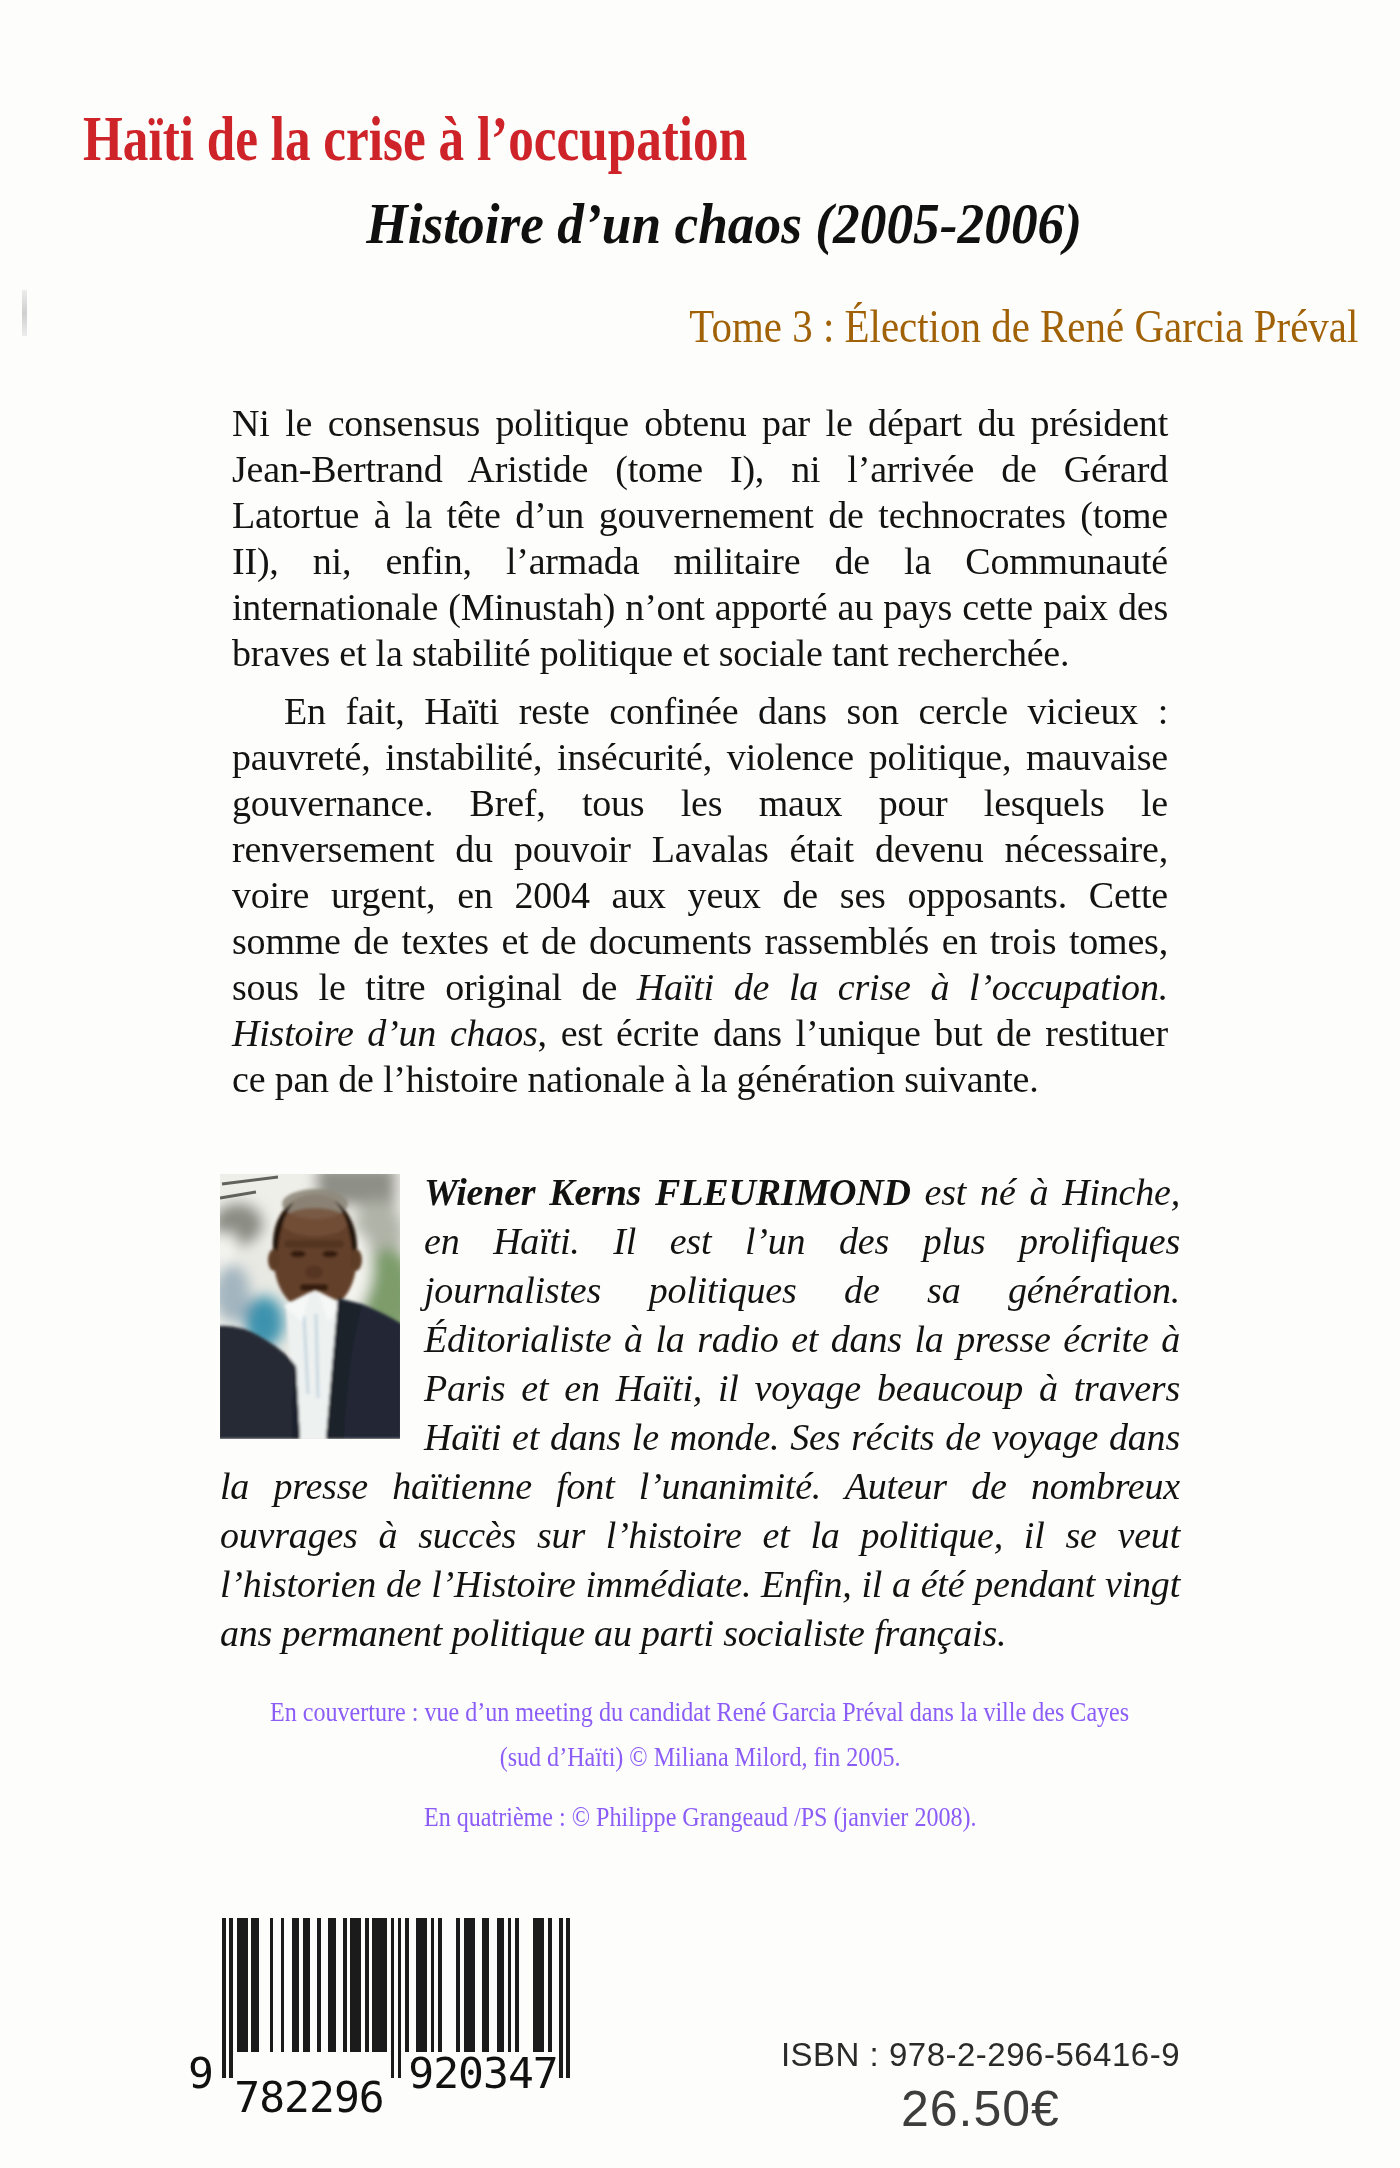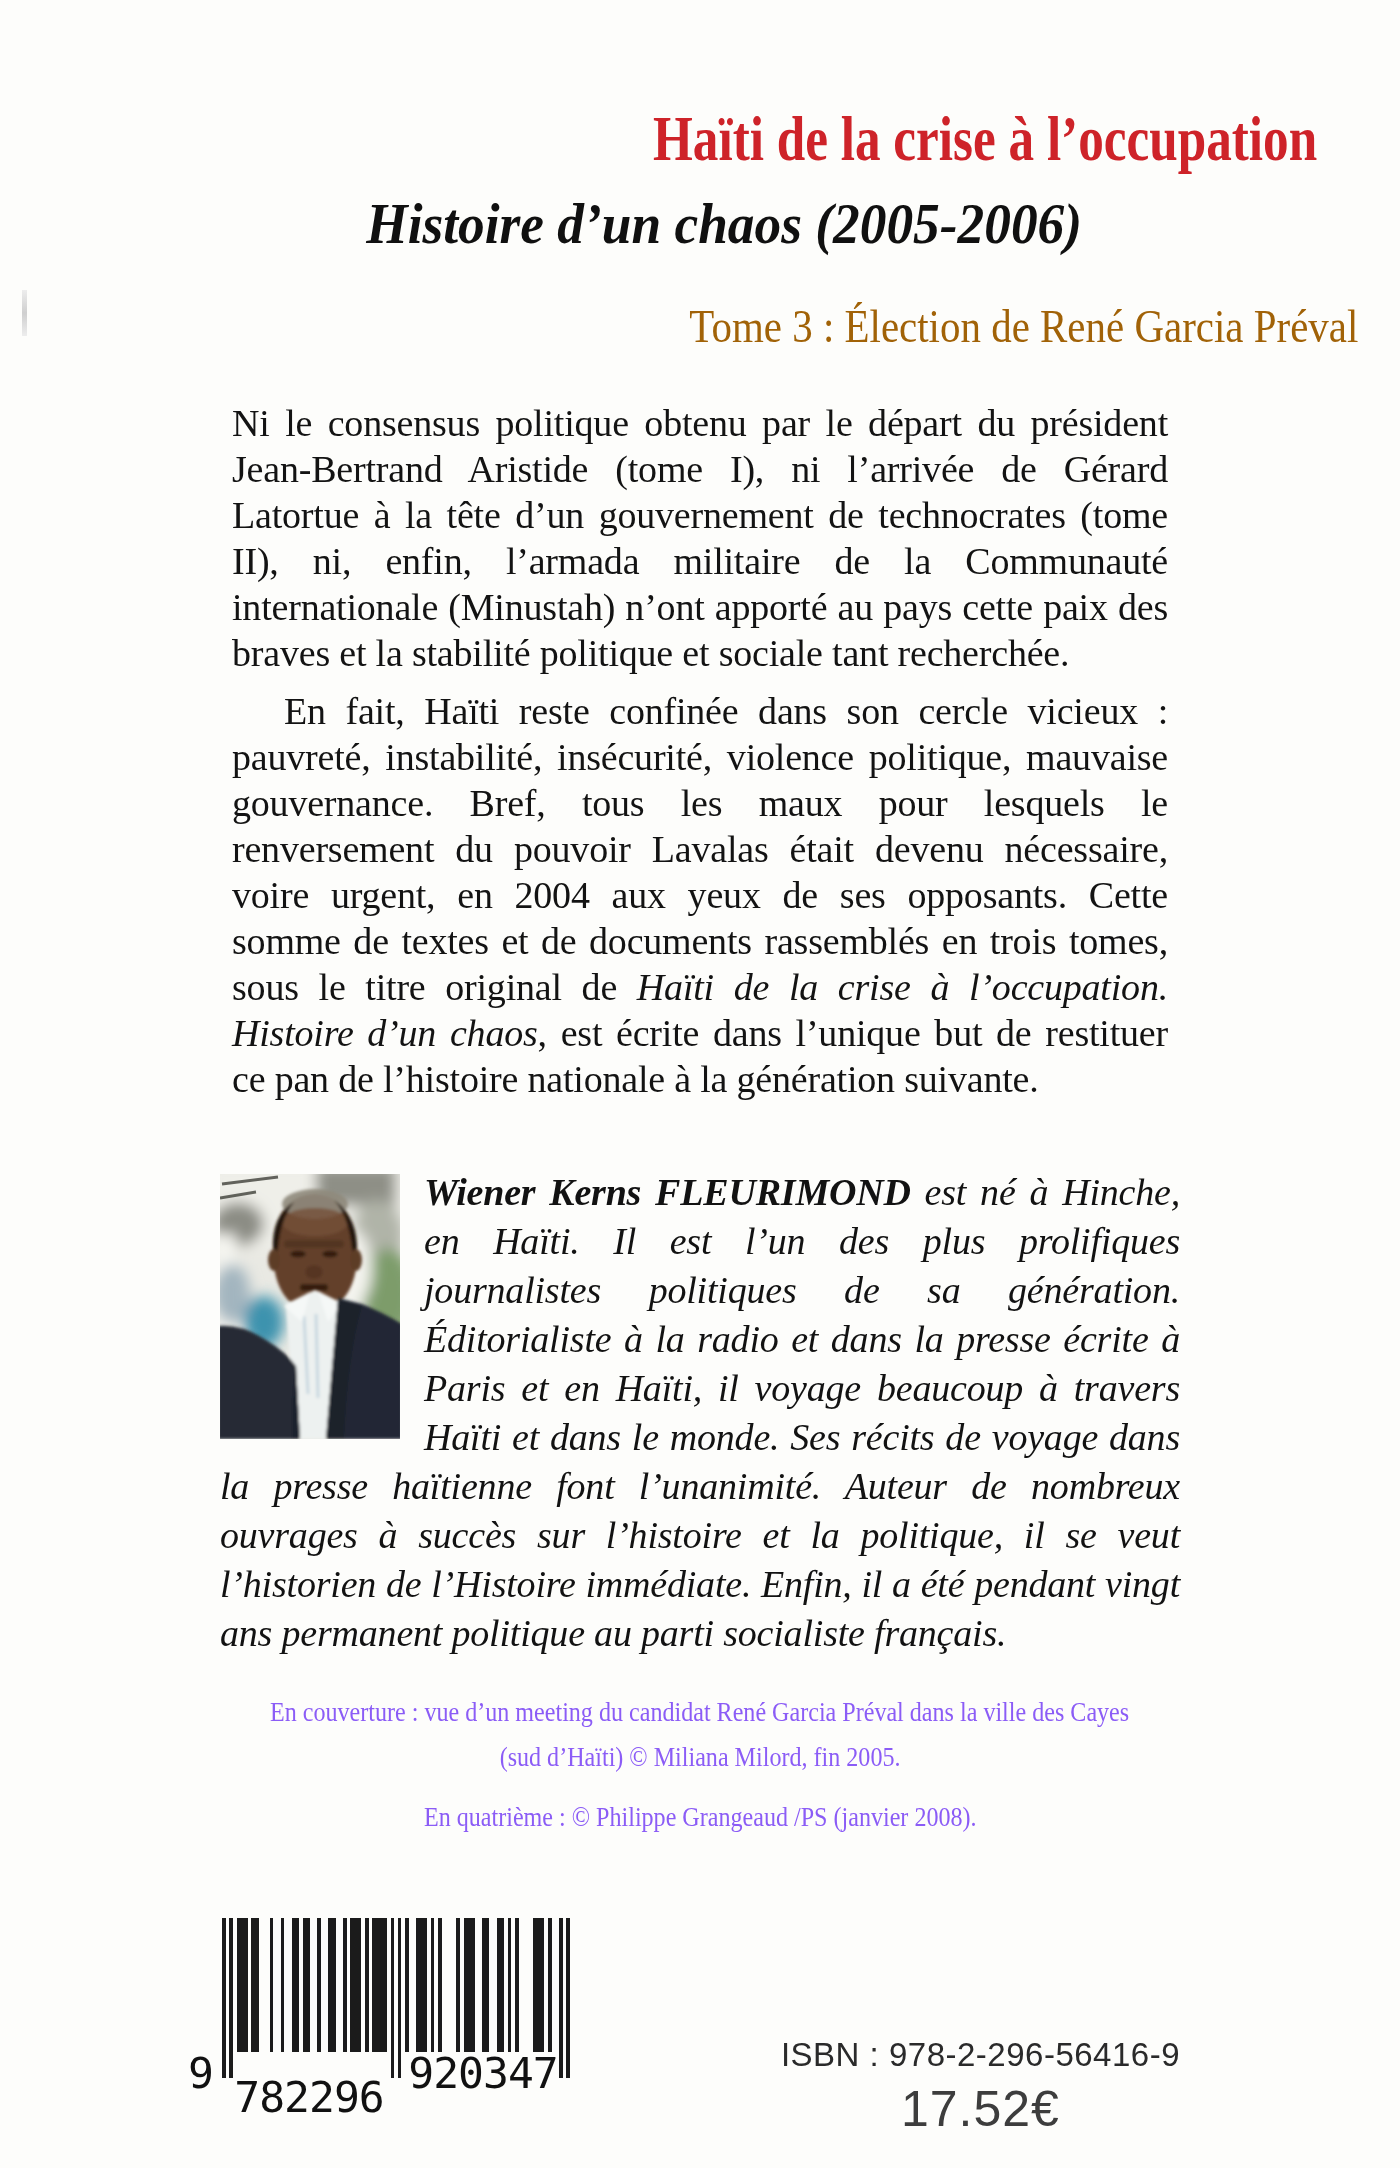--- a/index.html
+++ b/index.html
@@ -11,21 +11,21 @@
     color:#141414;
     overflow:hidden;
   }
   .cond{display:inline-block;transform:scaleX(var(--sx,1));transform-origin:center;white-space:nowrap;}
 
   
   .artifact{position:absolute;left:22px;top:290px;width:5px;height:46px;
     background:linear-gradient(180deg,#ededed,#cfcfcf 50%,#ededed);}
 
   
-  .title{position:absolute;top:104px;left:0;width:100%;margin:0;text-align:right;
+  .title{position:absolute;top:104px;left:0;width:100%;margin:0;text-align:left;
     font-size:64px;font-weight:700;line-height:1.1;}
   .subtitle{position:absolute;top:192px;left:0;width:100%;margin:0;text-align:center;
     font-size:58px;font-weight:700;font-style:italic;color:#101010;line-height:1.1;padding-left:24px;}
   .volume{position:absolute;top:301px;left:0;width:100%;text-align:right;
     font-size:46px;color:#a16207;line-height:1.15;}
 
   
   .synopsis{position:absolute;left:220px;top:388px;width:960px;
     font-size:38px;line-height:46px;text-align:justify;letter-spacing:-0.2px;color:#131313;}
   .synopsis p{margin:12px;}
@@ -170,16 +170,16 @@
       <rect x="326.02" y="0" width="3.66" height="134"></rect>
       <rect x="337.01" y="0" width="3.66" height="160"></rect>
       <rect x="344.34" y="0" width="3.66" height="160"></rect>
     </svg>
   <span class="bcd bcd0">9</span>
   <span class="bcd bcd1">782296</span>
   <span class="bcd bcd2">920347</span>
 
   <div class="isbnblock">
     <div class="isbn">ISBN : 978-2-296-56416-9</div>
-    <div class="price">17.52€</div>
+    <div class="price">26.50€</div>
   </div>
 
 </div>
 
 </body></html>

